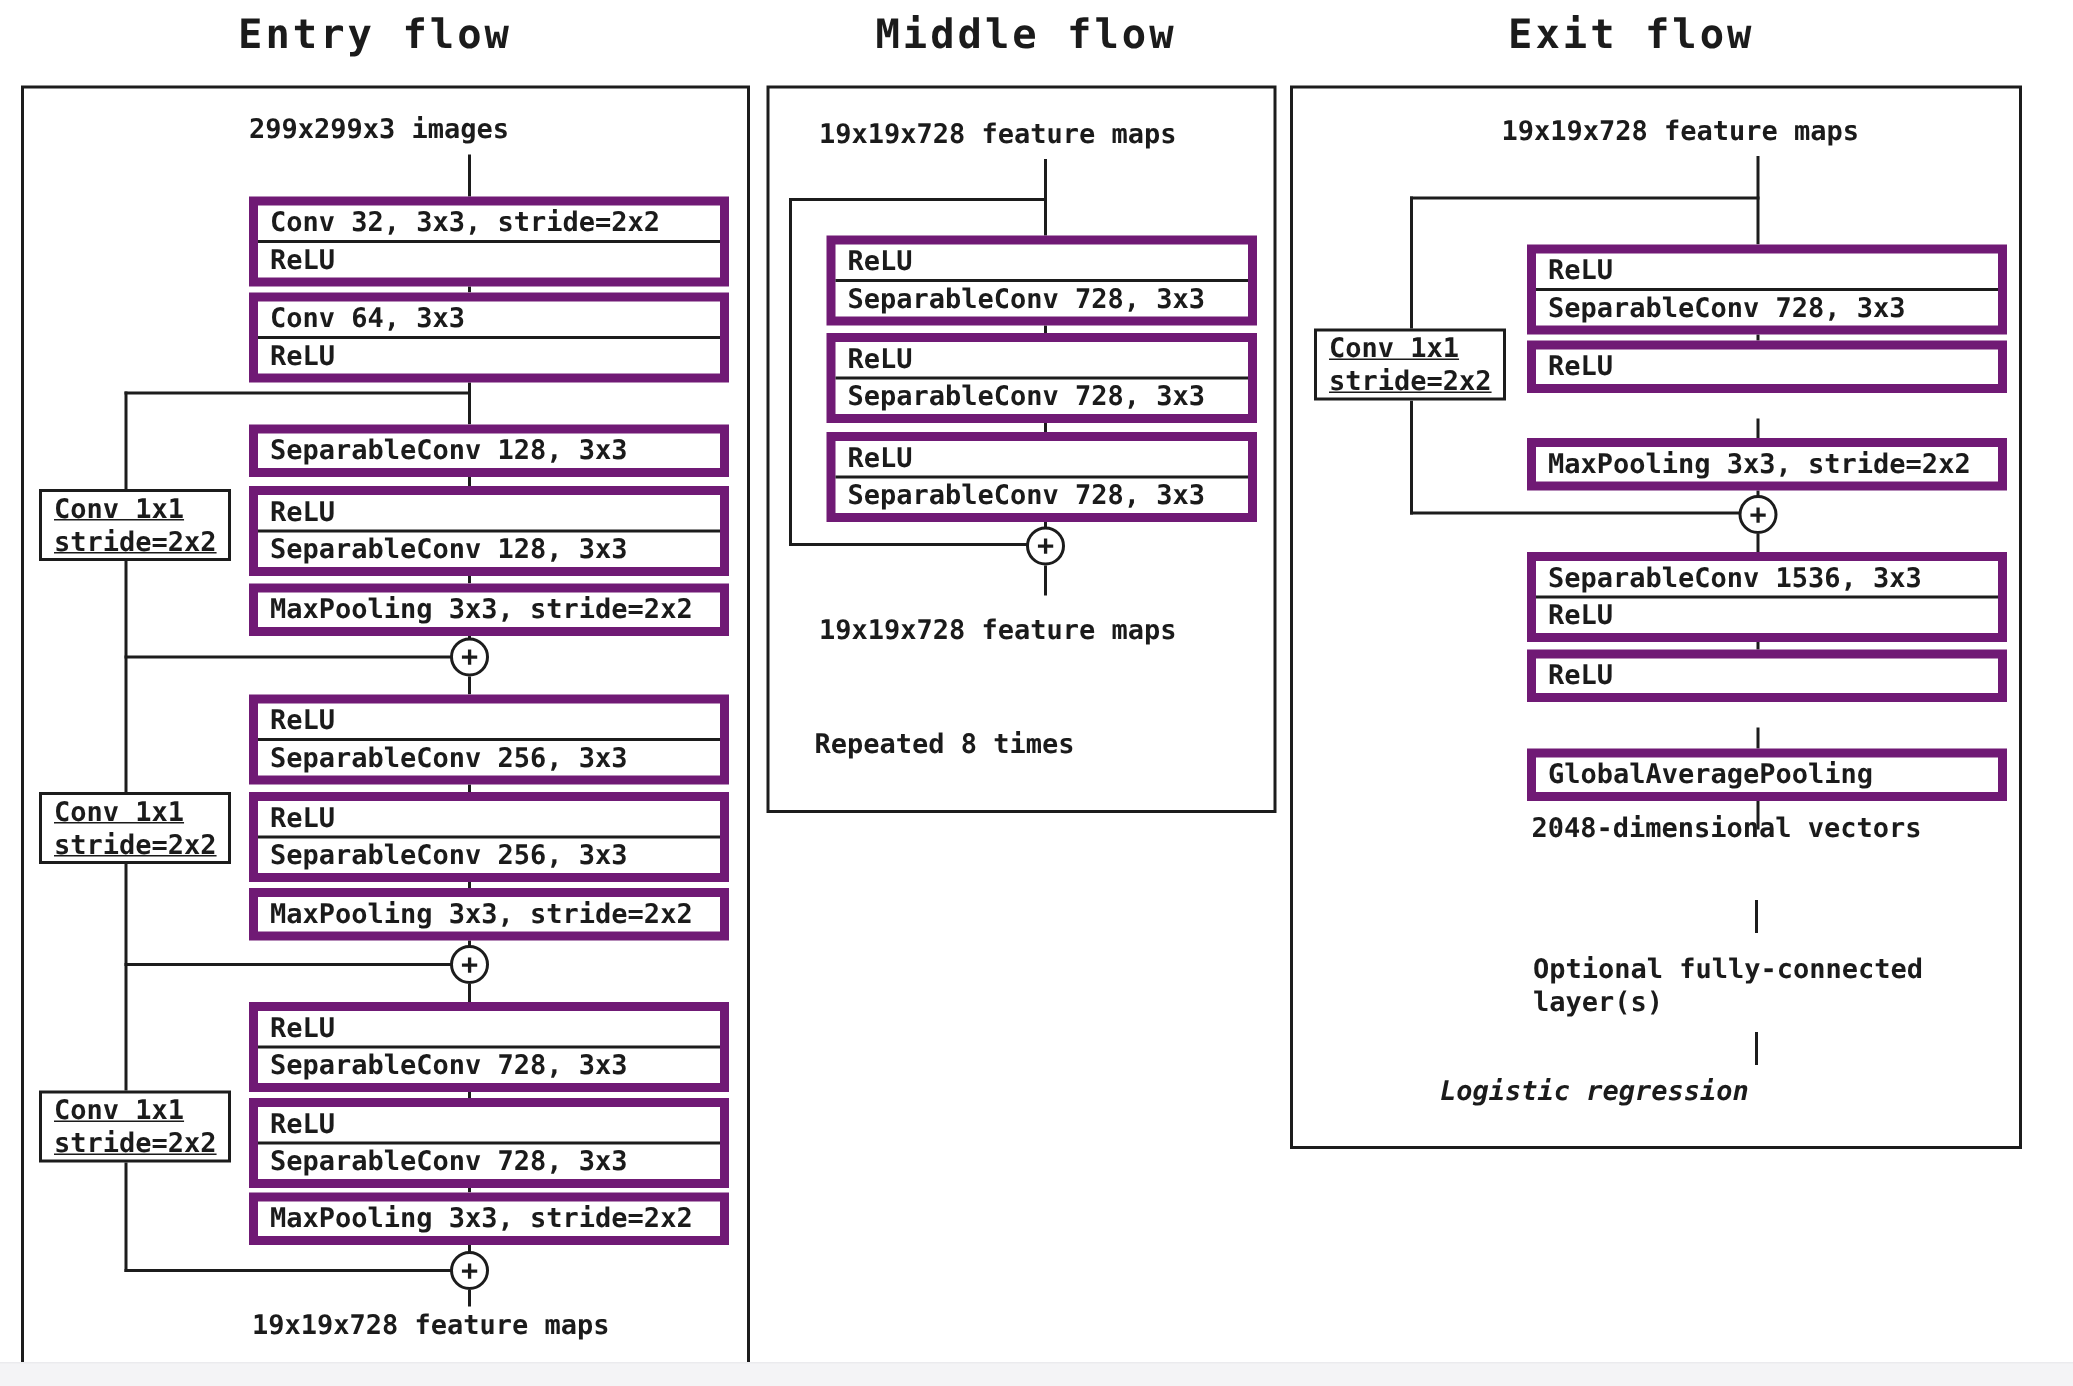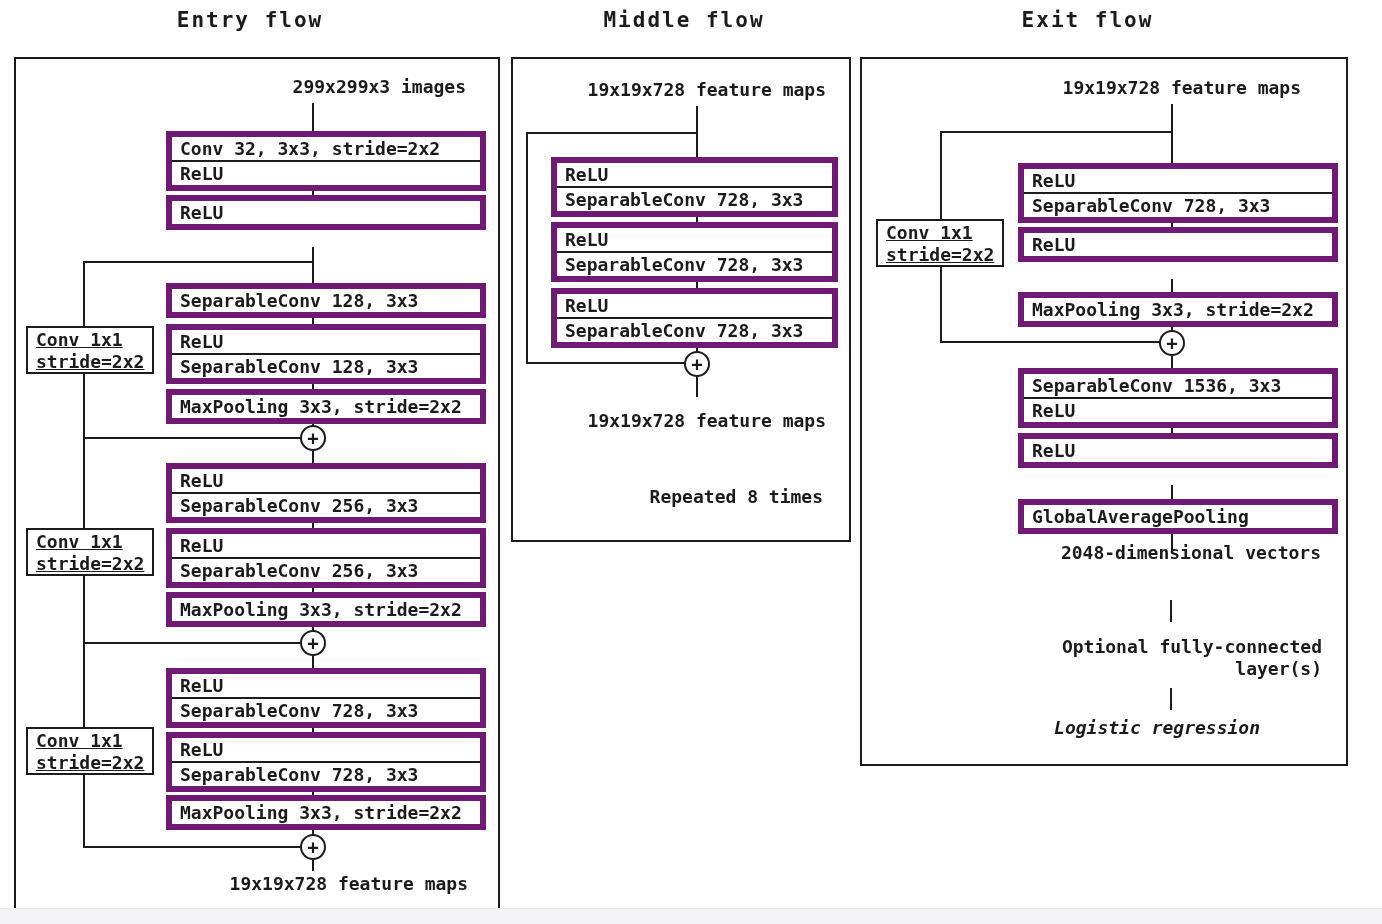--- a/index.html
+++ b/index.html
@@ -1,22 +1,22 @@
 <!DOCTYPE html>
 <html><head>
 <meta charset="utf-8">
 <style>
   html,body{margin:0;padding:0;background:#ffffff;}
   .diagram{
     position:relative; width:1382px; height:924px; background:#ffffff;
     font-family:"DejaVu Sans Mono", monospace; font-weight:bold; color:#1b1b1b;
     overflow:hidden;
   }
-  .title{position:absolute; font-size:21px; letter-spacing:2px; text-align:center; white-space:nowrap;}
-  .lbl{position:absolute; font-size:18px; text-align:right; white-space:pre-line; line-height:22px;}
+  .title{position:absolute; font-size:27px; letter-spacing:2px; text-align:center; white-space:nowrap;}
+  .lbl{position:absolute; font-size:18px; text-align:left; white-space:pre-line; line-height:22px;}
   .line{position:absolute; background:#1c1c1c;}
   .nbox{position:absolute; border:6px solid #701a75; background:#fff; box-sizing:content-box;}
   .nrow{height:23px; line-height:23px; padding:0 8px; font-size:18px; white-space:nowrap;}
   .nrow + .nrow{border-top:2px solid #1c1c1c;}
   .sbox{position:absolute; border:2px solid #1c1c1c; background:#fff; width:128px; height:48px;
         box-sizing:border-box; padding:1px 0 0 8px; font-size:18px; line-height:22px; white-space:nowrap;text-decoration:underline;}
   .plus{position:absolute; width:26px; height:26px; box-sizing:border-box; border:2px solid #1c1c1c;
         border-radius:50%; background:#fff; text-align:center; line-height:22px; font-size:19px;}
   .band{position:absolute; left:0; top:908px; width:1382px; height:16px;
         background:#f4f4f6; border-top:1px solid #ebebee;}
@@ -53,20 +53,21 @@
     <div class="line" style="left:83px; top:261px; width:231px; height:2px;"></div>
     <div class="line" style="left:83px; top:437px; width:218px; height:2px;"></div>
     <div class="line" style="left:83px; top:642px; width:218px; height:2px;"></div>
     <div class="line" style="left:83px; top:846px; width:218px; height:2px;"></div>
 
     <div class="nbox" style="left:166px; top:131px; width:308px;">
       <div class="nrow">Conv 32, 3x3, stride=2x2</div>
       <div class="nrow">ReLU</div>
     </div>
     <div class="nbox" style="left:166px; top:195px; width:308px;">
+      <div class="nrow">Conv 64, 3x3</div>
       <div class="nrow">ReLU</div>
     </div>
     <div class="nbox" style="left:166px; top:283px; width:308px;">
       <div class="nrow">SeparableConv 128, 3x3</div>
     </div>
     <div class="nbox" style="left:166px; top:324px; width:308px;">
       <div class="nrow">ReLU</div>
       <div class="nrow">SeparableConv 128, 3x3</div>
     </div>
     <div class="nbox" style="left:166px; top:389px; width:308px;">

